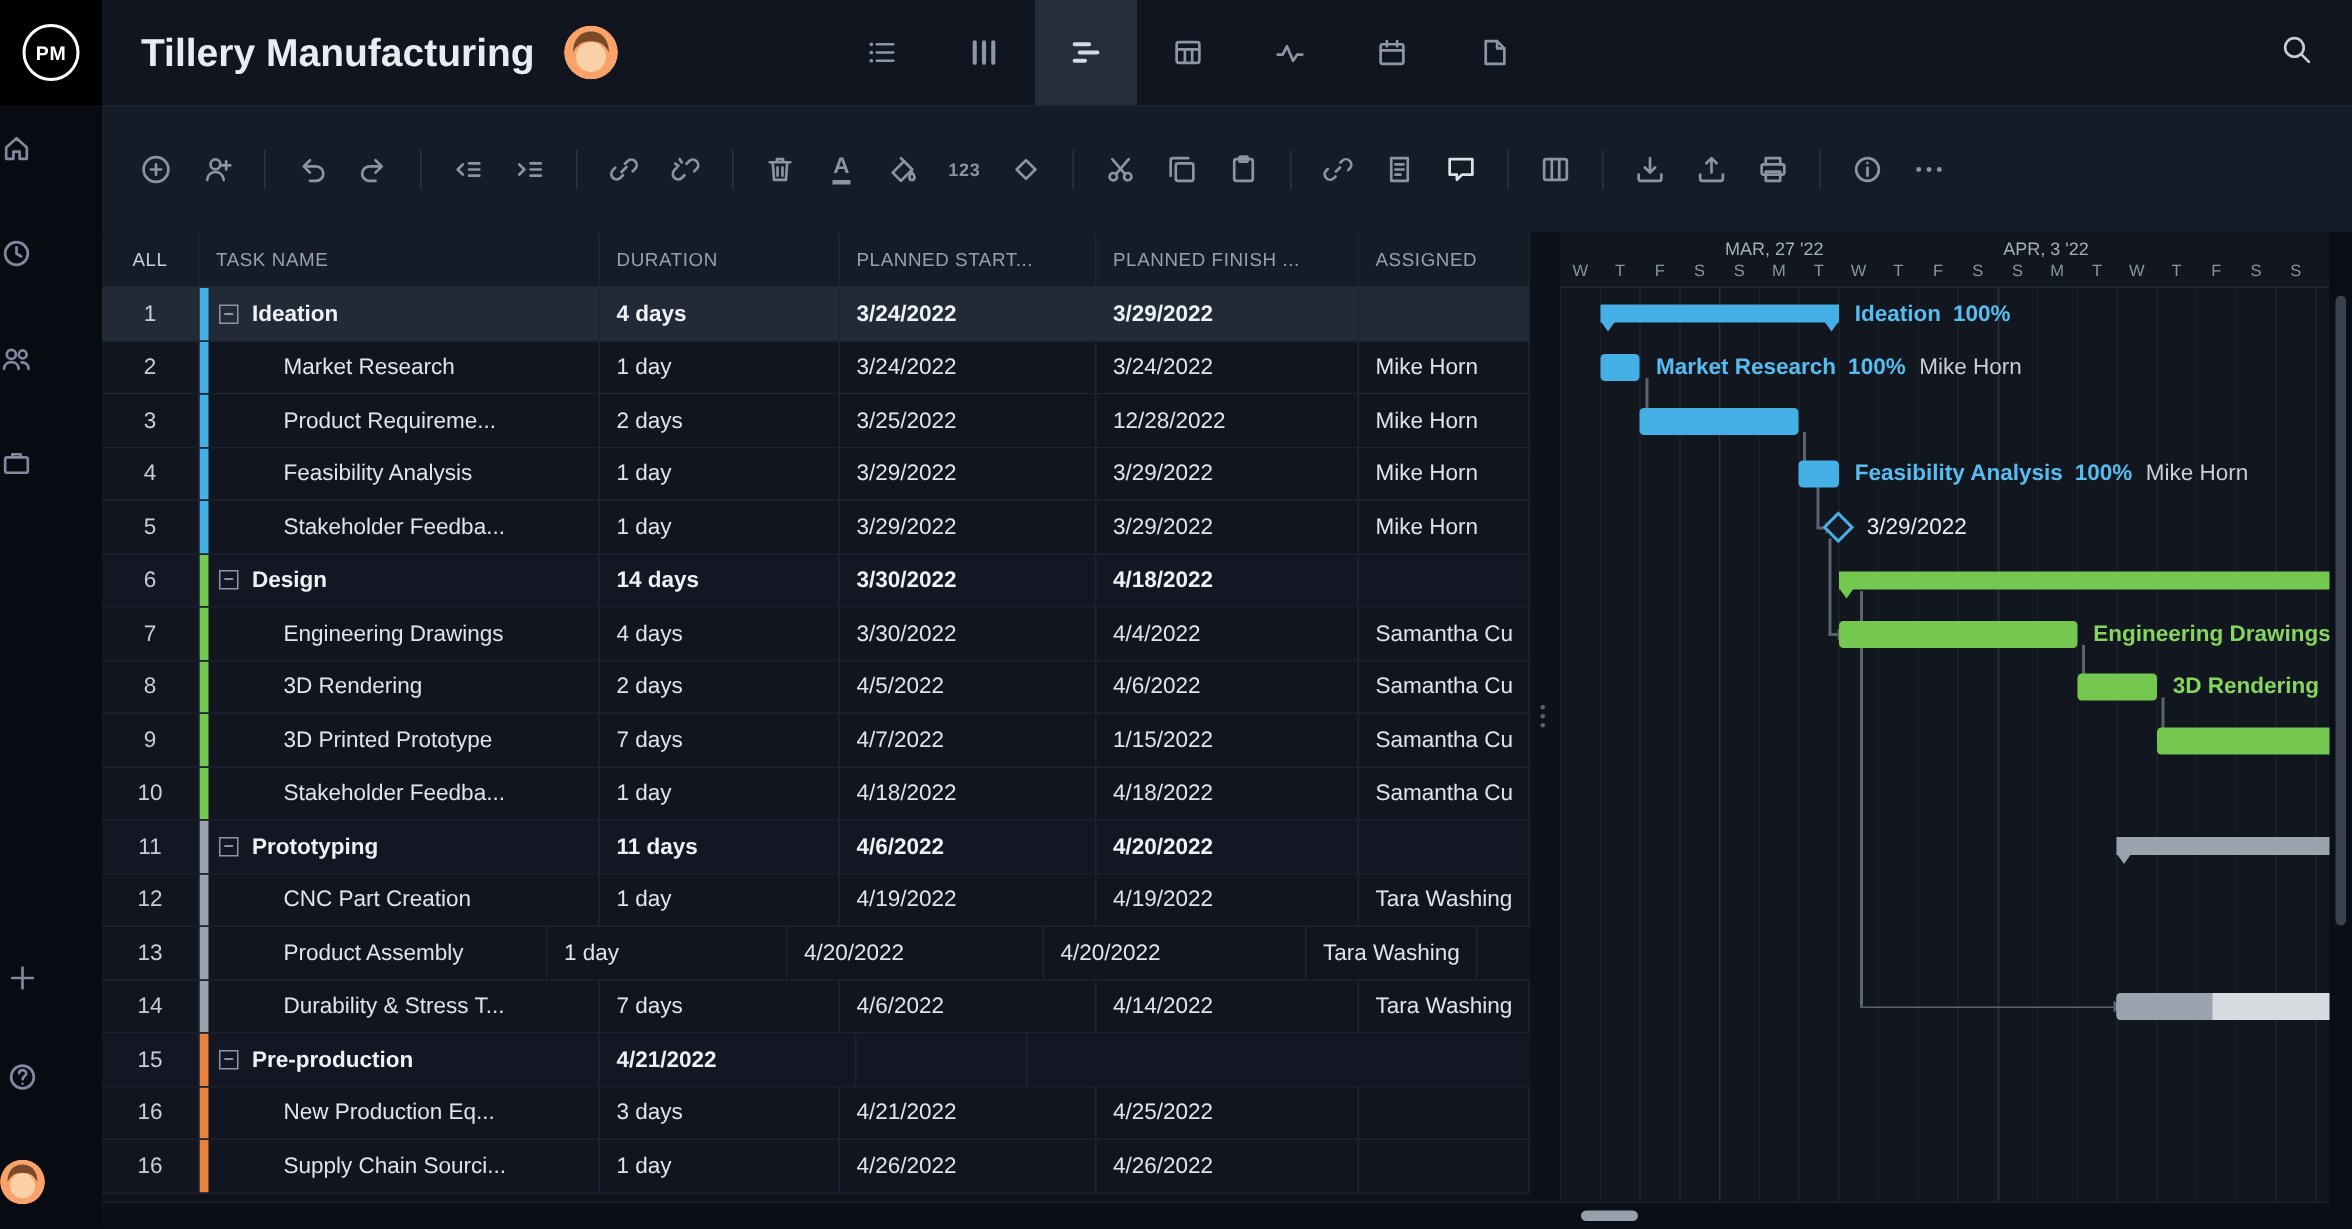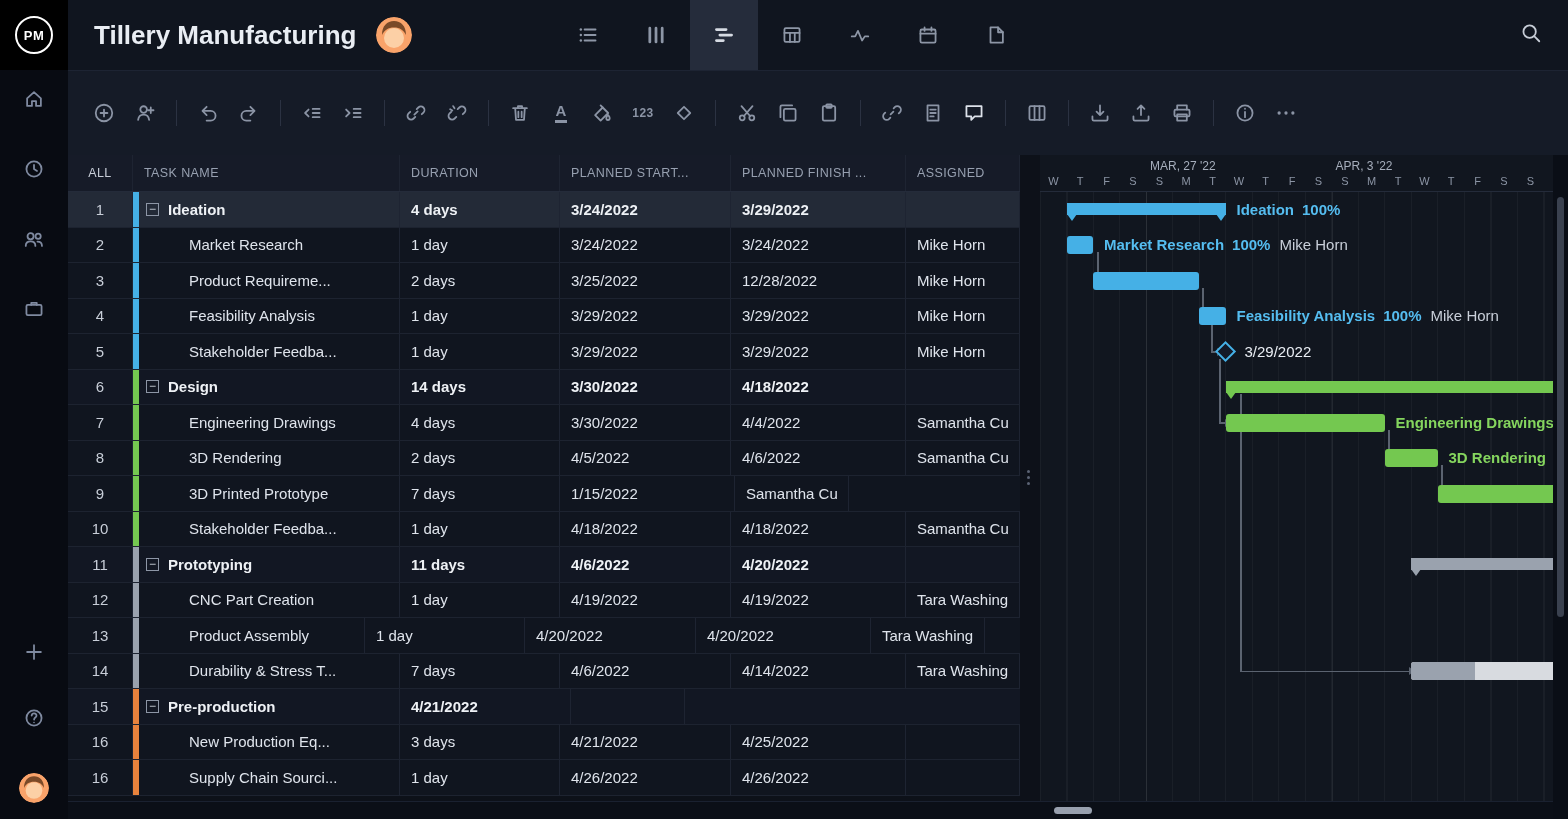--- a/index.html
+++ b/index.html
@@ -1,21 +1,21 @@
 <!DOCTYPE html>
 <html><head>
 <meta charset="utf-8">
 <style>
   * { margin:0; padding:0; box-sizing:border-box; }
   html,body { width:1568px; height:819px; overflow:hidden; background:#0d1119;
     font-family:"Liberation Sans", sans-serif; }
   .app { display:flex; width:1568px; height:819px; }
 
   
-  .sidebar { width:68px; flex:none; background:#080b12; display:flex; flex-direction:column; align-items:center; }
+  .sidebar { width:68px; flex:none; background:#080b12; display:flex; flex-direction:column; align-items:flex-start; }
   .logo { width:68px; height:70px; background:#000; display:flex; align-items:center; justify-content:center; flex:none; }
   .logo-circle { width:38px; height:38px; border:2px solid #fff; border-radius:50%; color:#fff;
     font-size:13px; font-weight:bold; display:flex; align-items:center; justify-content:center; letter-spacing:.5px; }
   .side-top { display:flex; flex-direction:column; gap:48px; padding-top:18px; }
   .side-bottom { margin-top:auto; display:flex; flex-direction:column; gap:44px; align-items:center; padding-bottom:16px; }
   .side-icon { width:22px; height:22px; color:#7f8aa0; display:flex; align-items:center; justify-content:center; cursor:pointer; }
   .side-avatar { width:30px; height:30px; border-radius:50%; overflow:hidden; cursor:pointer; }
 
   
   .main { flex:1; display:flex; flex-direction:column; min-width:0; }
@@ -489,20 +489,21 @@
               <div class="c" data-name="planned-finish-cell" style="width: 175px;">4/6/2022</div>
               <div class="c" data-name="assigned-cell" style="width: 114px;">Samantha Cu</div>
             </div>
             <div class="trow" data-name="table-row">
               <div class="c num" data-name="row-number-cell" style="width: 65px;">9</div>
               <div class="c name" data-name="task-name-cell" style="width: 267px;">
                 <div class="strip" data-name="task-color-strip" style="background: rgb(116, 200, 80);"></div>
                 <span class="nm-child" data-name="task-name-label">3D Printed Prototype</span>
               </div>
               <div class="c" data-name="duration-cell" style="width: 160px;">7 days</div>
+              <div class="c" data-name="planned-start-cell" style="width: 171px;">4/7/2022</div>
               <div class="c" data-name="planned-finish-cell" style="width: 175px;">1/15/2022</div>
               <div class="c" data-name="assigned-cell" style="width: 114px;">Samantha Cu</div>
             </div>
             <div class="trow" data-name="table-row">
               <div class="c num" data-name="row-number-cell" style="width: 65px;">10</div>
               <div class="c name" data-name="task-name-cell" style="width: 267px;">
                 <div class="strip" data-name="task-color-strip" style="background: rgb(116, 200, 80);"></div>
                 <span class="nm-child" data-name="task-name-label">Stakeholder Feedba...</span>
               </div>
               <div class="c" data-name="duration-cell" style="width: 160px;">1 day</div>

